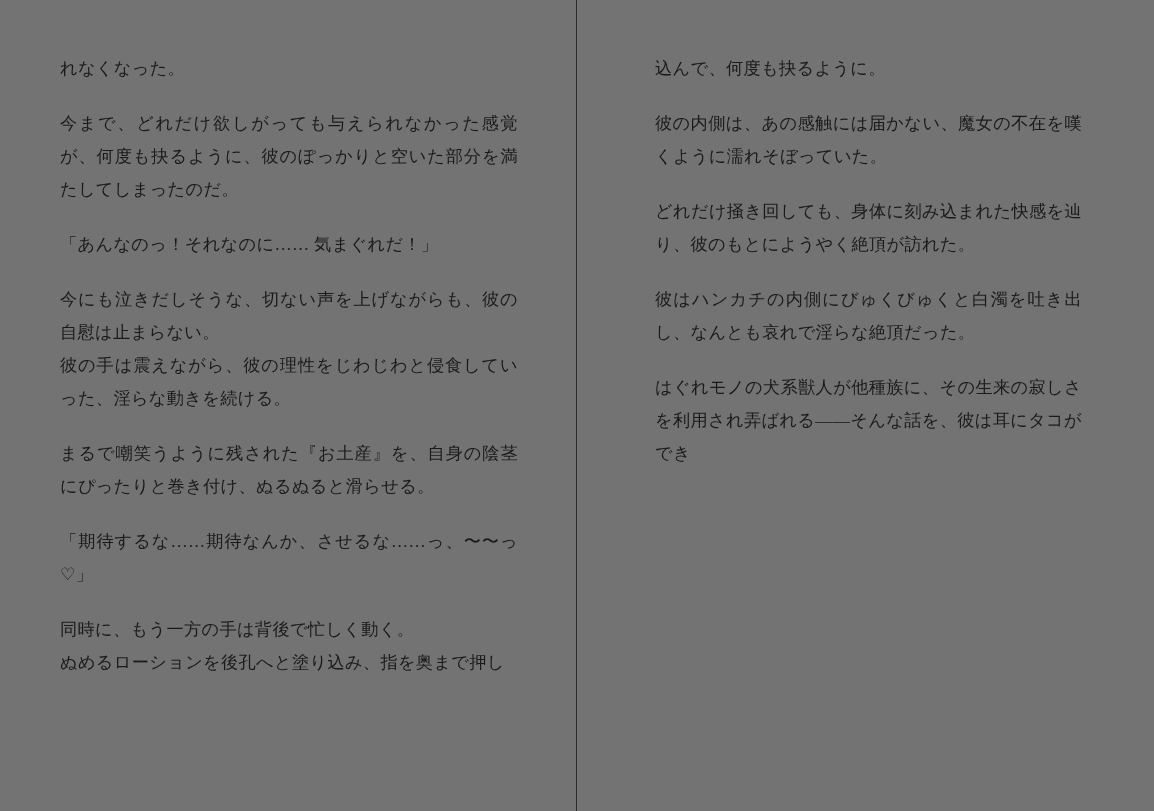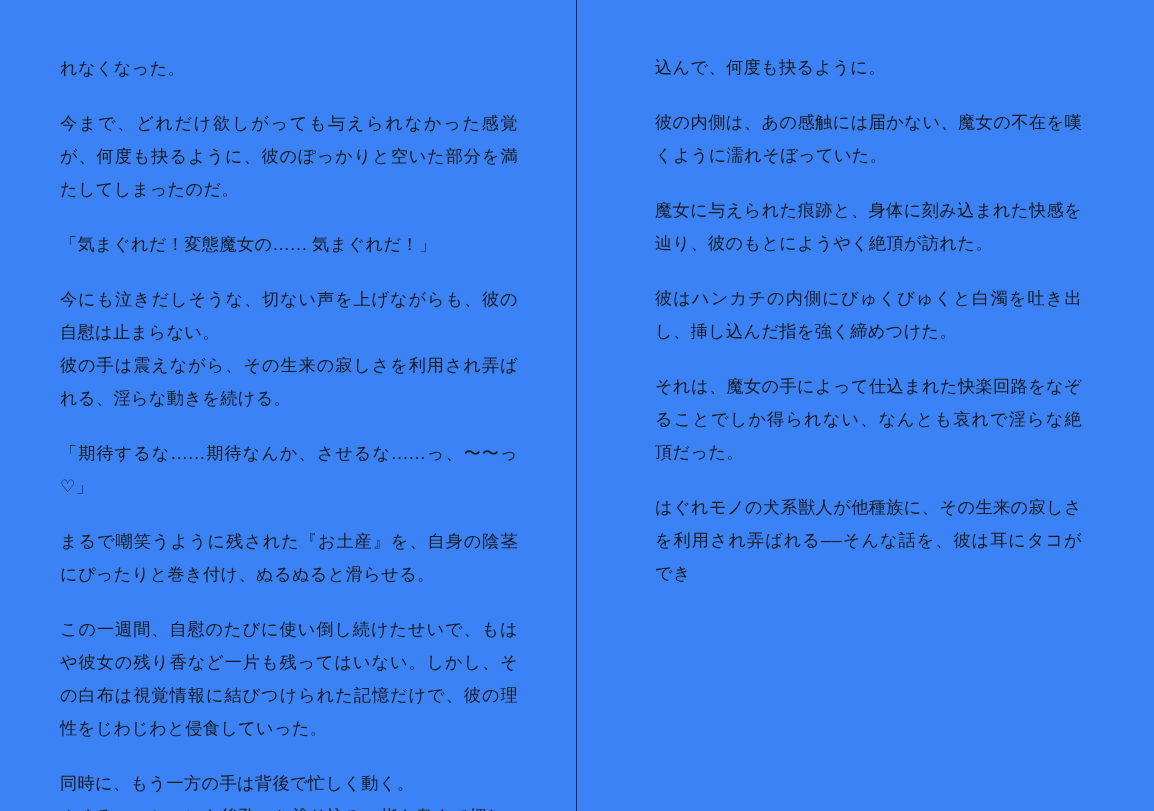--- a/index.html
+++ b/index.html
@@ -17,31 +17,30 @@
   .spread {
     display: flex;
     width: 1154px;
     height: 811px;
     box-sizing: border-box;
   }
   .page {
     position: relative;
     box-sizing: border-box;
     height: 811px;
-    background: #3b82f6;
+    background: #737373;
   }
   .page-left {
     width: 577px;
     padding: 52px 58px 40px 60px;
     border-right: 1px solid #2b2b2b;
   }
   .page-right {
     width: 577px;
     padding: 52px 72px 40px 78px;
-    font-family: Liberation Mono, monospace;
   }
   .para {
     font-size: 17.2px;
     line-height: 1.92;
     letter-spacing: 0.02em;
     margin: 0 0 22px 0;
     text-align: justify;
     text-justify: inter-character;
     white-space: pre-wrap;
     word-break: break-all;
@@ -51,32 +50,30 @@
   }
 </style>
 </head>
 <body>
 
 <div class="spread">
 
   <div class="page page-left">
     <p class="para">れなくなった。</p>
     <p class="para">今まで、どれだけ欲しがっても与えられなかった感覚が、何度も抉るように、彼のぽっかりと空いた部分を満たしてしまったのだ。</p>
-    <p class="para">「気まぐれだ！変態魔女の…… 気まぐれだ！」</p>
+    <p class="para">「あんなのっ！それなのに…… 気まぐれだ！」</p>
     <p class="para">今にも泣きだしそうな、切ない声を上げながらも、彼の自慰は止まらない。
-彼の手は震えながら、その生来の寂しさを利用され弄ばれる、淫らな動きを続ける。</p>
+彼の手は震えながら、彼の理性をじわじわと侵食していった、淫らな動きを続ける。</p>
+    <p class="para">まるで嘲笑うように残された『お土産』を、自身の陰茎にぴったりと巻き付け、ぬるぬると滑らせる。</p>
     <p class="para">「期待するな……期待なんか、させるな……っ、〜〜っ♡」</p>
-    <p class="para">まるで嘲笑うように残された『お土産』を、自身の陰茎にぴったりと巻き付け、ぬるぬると滑らせる。</p>
-    <p class="para">この一週間、自慰のたびに使い倒し続けたせいで、もはや彼女の残り香など一片も残ってはいない。しかし、その白布は視覚情報に結びつけられた記憶だけで、彼の理性をじわじわと侵食していった。</p>
     <p class="para">同時に、もう一方の手は背後で忙しく動く。
 ぬめるローションを後孔へと塗り込み、指を奥まで押し</p>
   </div>
 
   <div class="page page-right">
     <p class="para">込んで、何度も抉るように。</p>
     <p class="para">彼の内側は、あの感触には届かない、魔女の不在を嘆くように濡れそぼっていた。</p>
-    <p class="para">魔女に与えられた痕跡と、身体に刻み込まれた快感を辿り、彼のもとにようやく絶頂が訪れた。</p>
-    <p class="para">彼はハンカチの内側にびゅくびゅくと白濁を吐き出し、挿し込んだ指を強く締めつけた。</p>
-    <p class="para">それは、魔女の手によって仕込まれた快楽回路をなぞることでしか得られない、なんとも哀れで淫らな絶頂だった。</p>
+    <p class="para">どれだけ掻き回しても、身体に刻み込まれた快感を辿り、彼のもとにようやく絶頂が訪れた。</p>
+    <p class="para">彼はハンカチの内側にびゅくびゅくと白濁を吐き出し、なんとも哀れで淫らな絶頂だった。</p>
     <p class="para">はぐれモノの犬系獣人が他種族に、その生来の寂しさを利用され弄ばれる――そんな話を、彼は耳にタコができ</p>
   </div>
 
 </div>
 
 </body></html>

